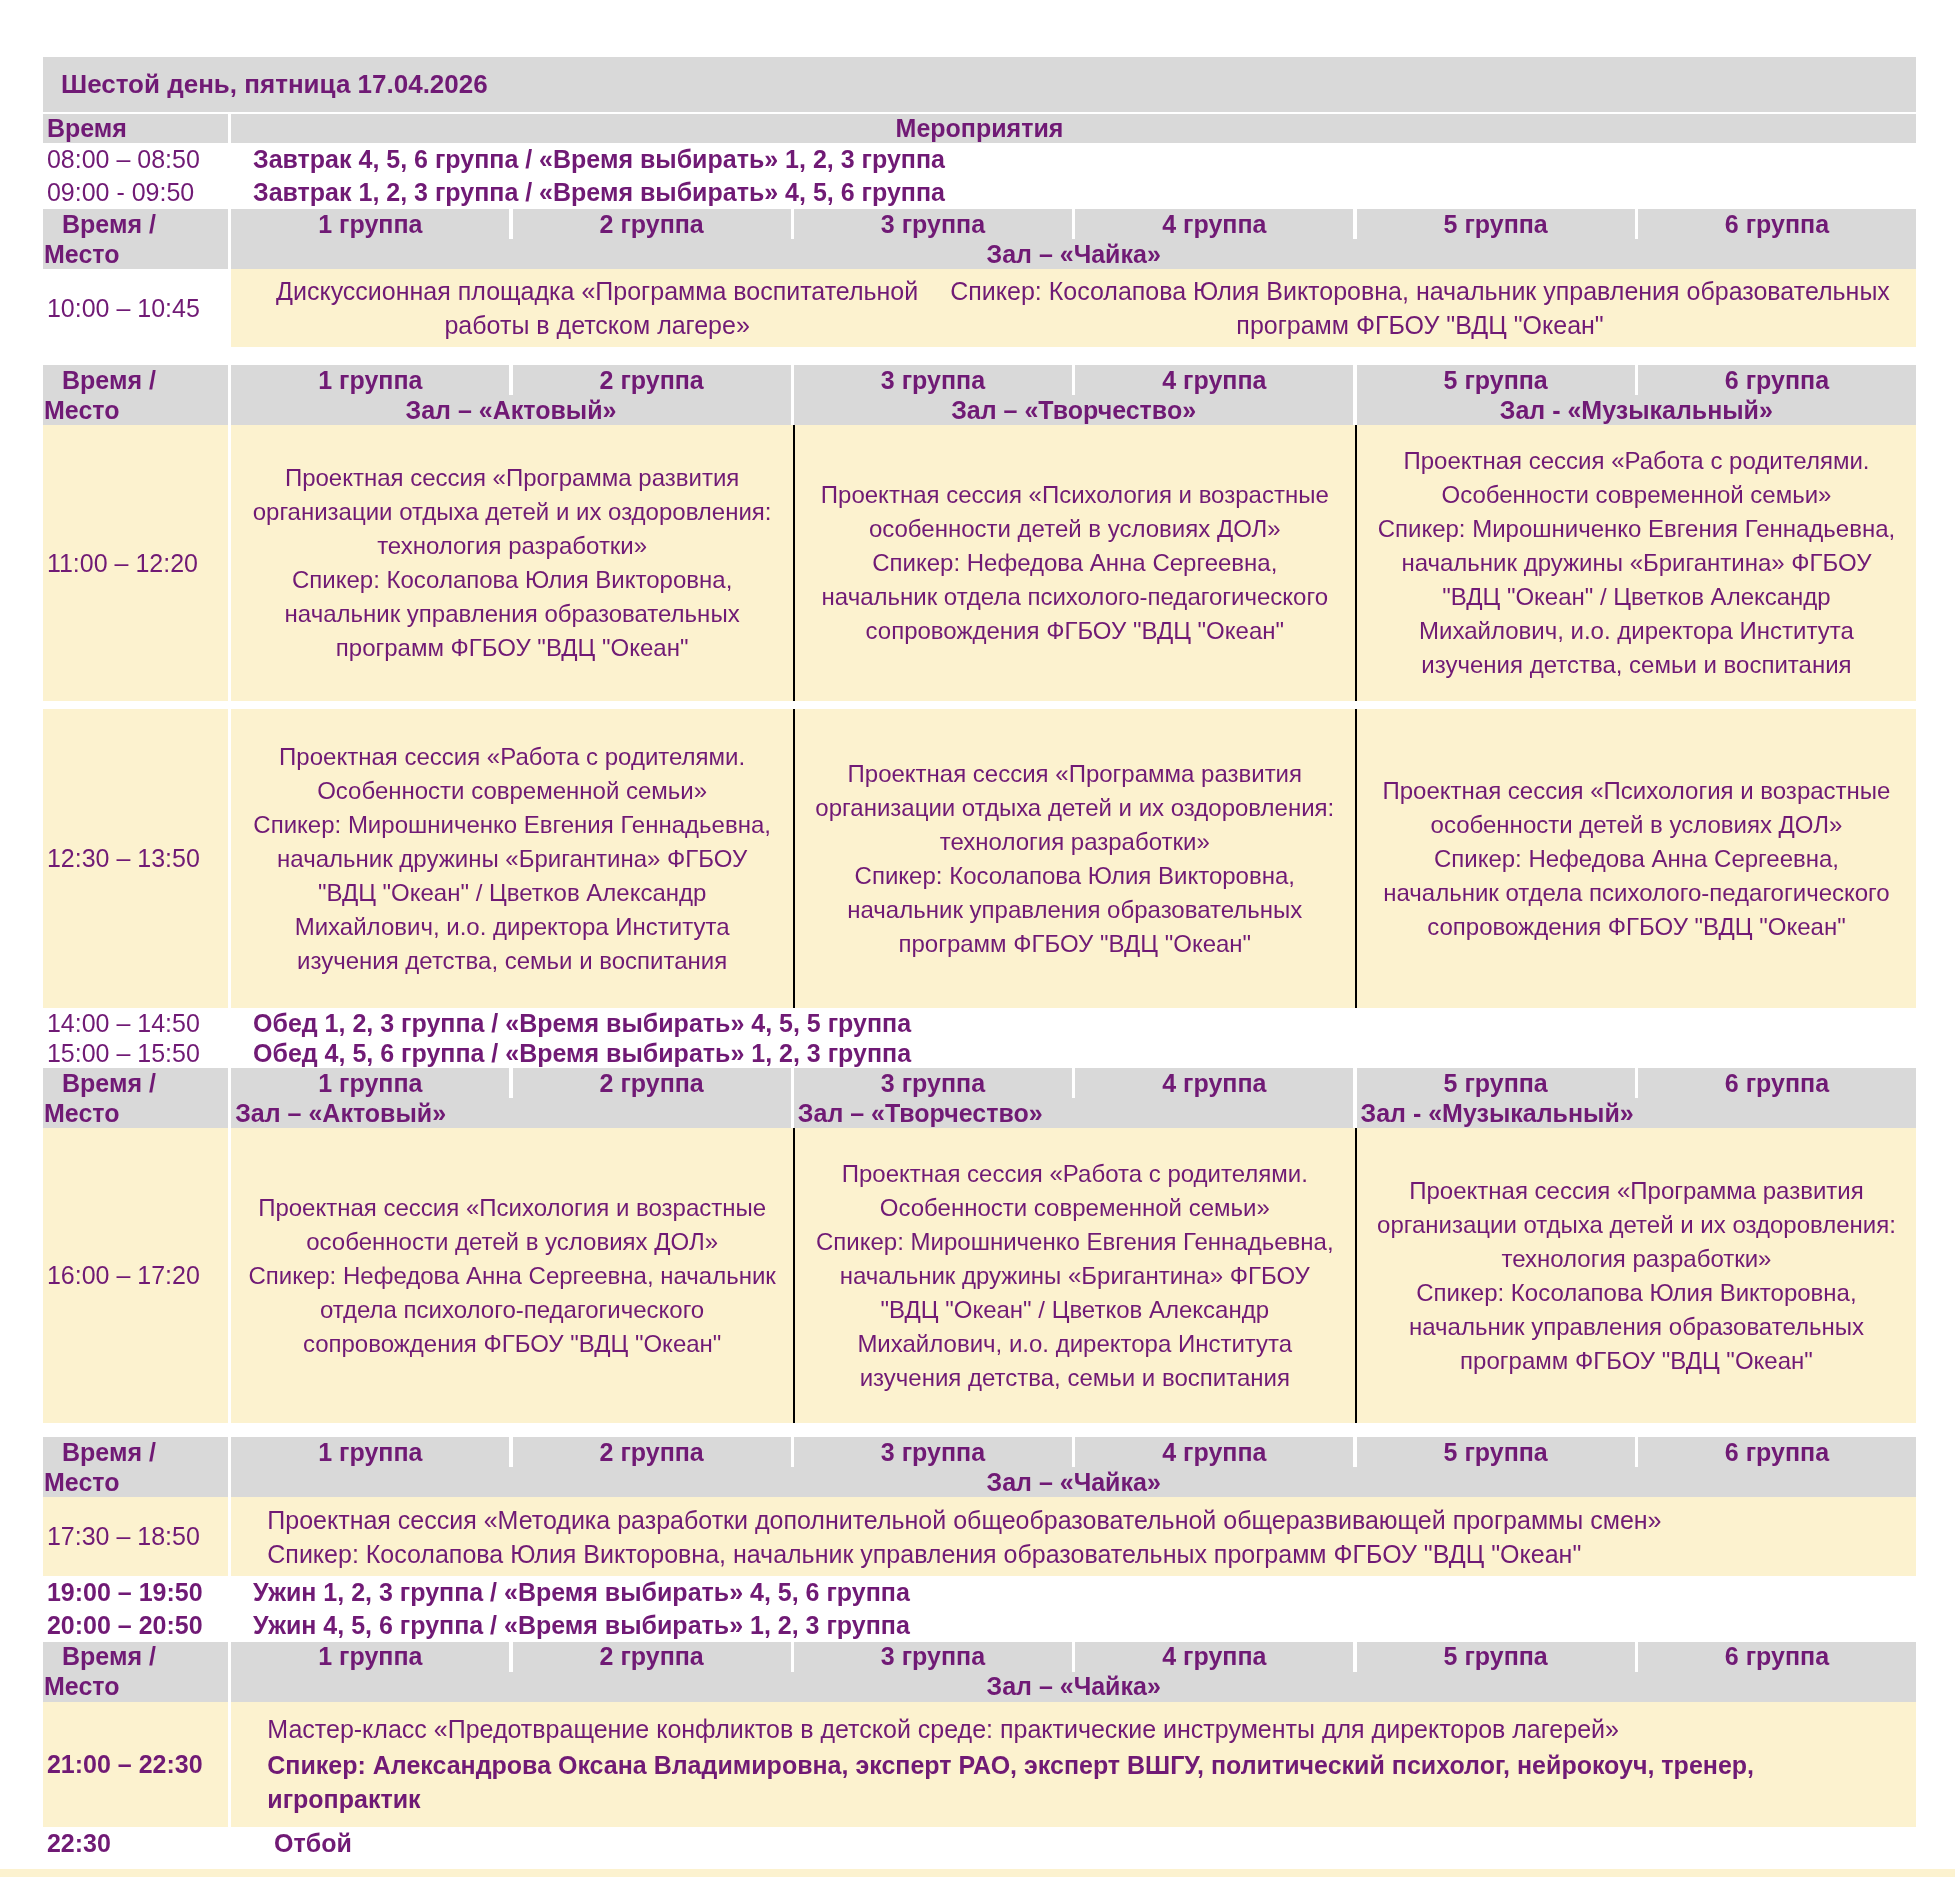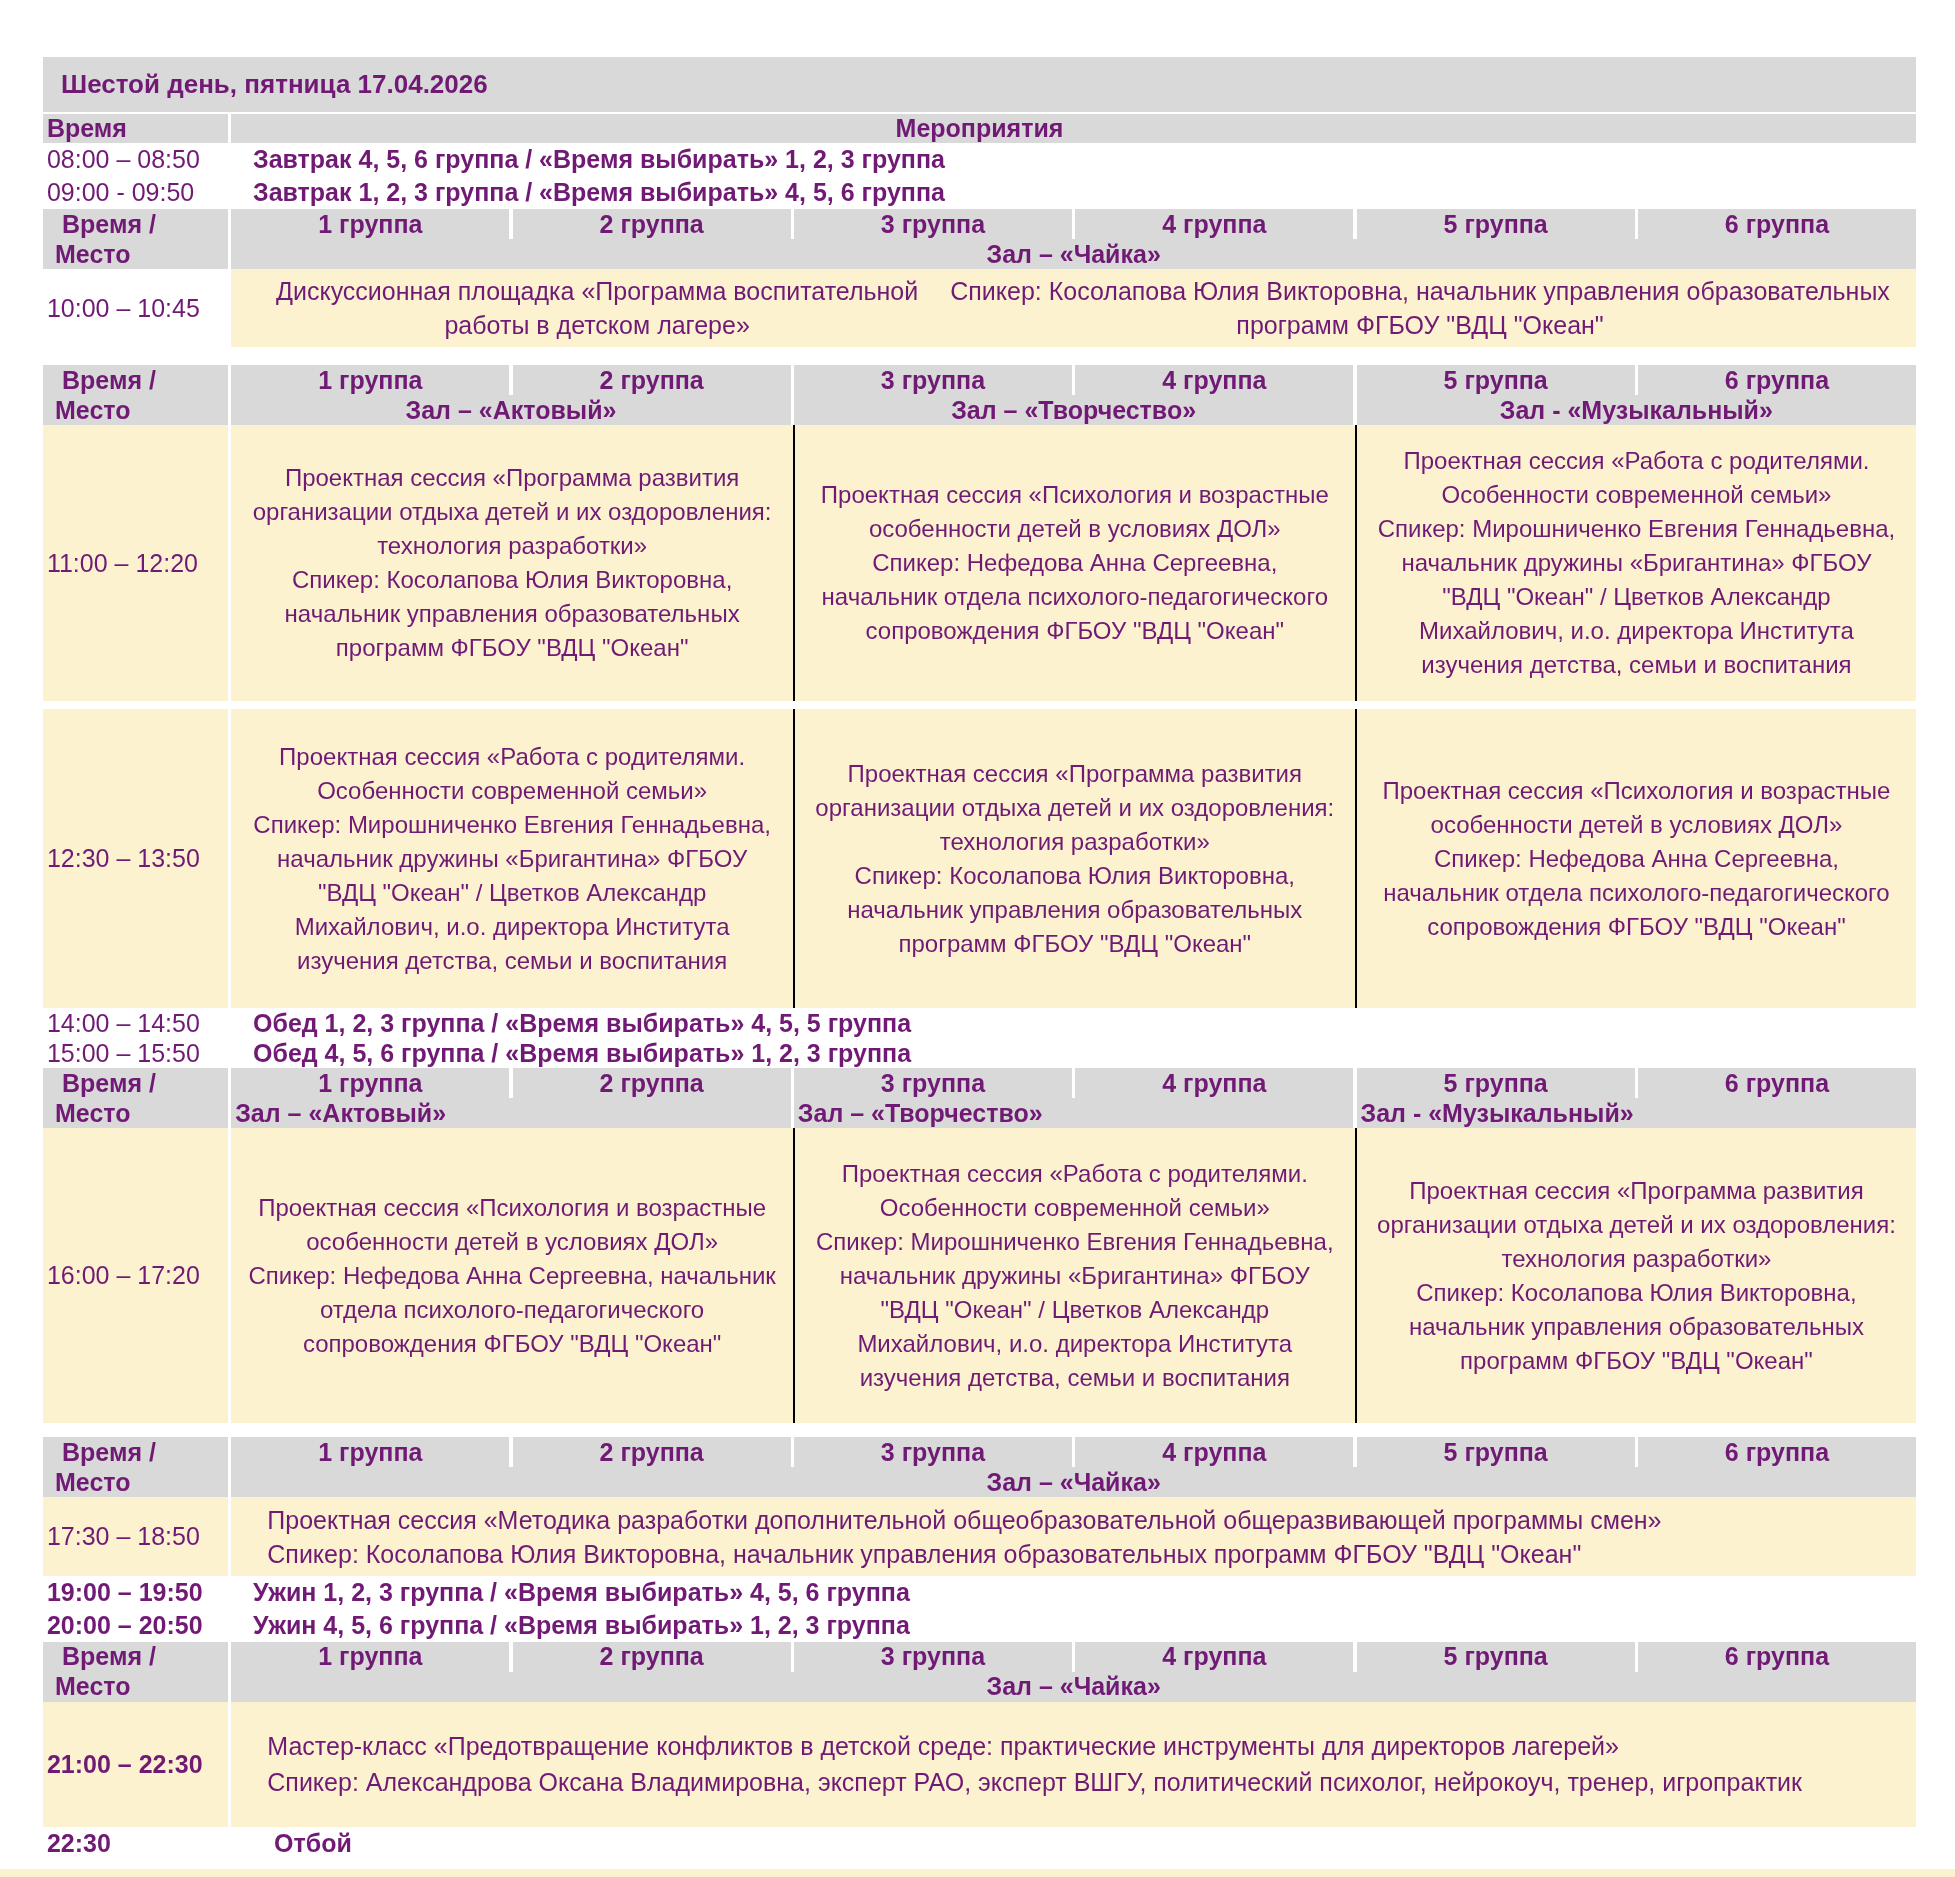--- a/index.html
+++ b/index.html
@@ -56,21 +56,21 @@
   .groups-row .tp { padding-left:19px; font-weight:bold; }
   .groups-row .g  { justify-content:center; font-weight:bold; }
 
   
   .halls-row {
     display:grid; column-gap:3.3px; height:30px; background:#fff;
   }
   .halls-one  { grid-template-columns:185px 1fr; }
   .halls-three{ grid-template-columns:185px 1fr 1fr 1fr; }
   .halls-row > div { background:#d9d9d9; display:flex; align-items:center; font-weight:bold; }
-  .halls-row .tp { padding-left:12px; }
+  .halls-row .tp { padding-left:1px; }
   .halls-row .hall-c { justify-content:center; }
   .halls-row .hall-l { justify-content:flex-start; padding-left:3.9px; }
 
   
   .sess {
     display:grid; grid-template-columns:185px 1685px; column-gap:3.3px;
   }
   .sess .s-time {
     background:#fcf2cf; display:flex; align-items:center; padding-left:3.9px;
   }
@@ -88,21 +88,21 @@
   }
   .three-cols { display:grid; grid-template-columns:1fr 1fr 1fr; }
   .three-cols .cell {
     display:flex; flex-direction:column; justify-content:center; align-items:center;
     text-align:center; padding:9px 17px; line-height:34px; font-size:24px;
   }
   .three-cols .cell + .cell { border-left:2px solid #000; }
 
   .gap-28 { height:18px; } .gap-12 { height:7.8px; } .gap-22 { height:14.3px; }
 
-  .mc-speaker { margin-top:2px; }
+  .mc-speaker { margin-top:2px;font-weight:bold; }
 
   
   .lights {
     display:grid; grid-template-columns:185px 1685px; column-gap:21px;
     height:34px; align-items:center;
   }
   .lights .m-time { padding-left:3.9px; font-weight:bold; }
   .lights .m-text { padding-left:25px; font-weight:bold; }
 
   .bottom-strip {

